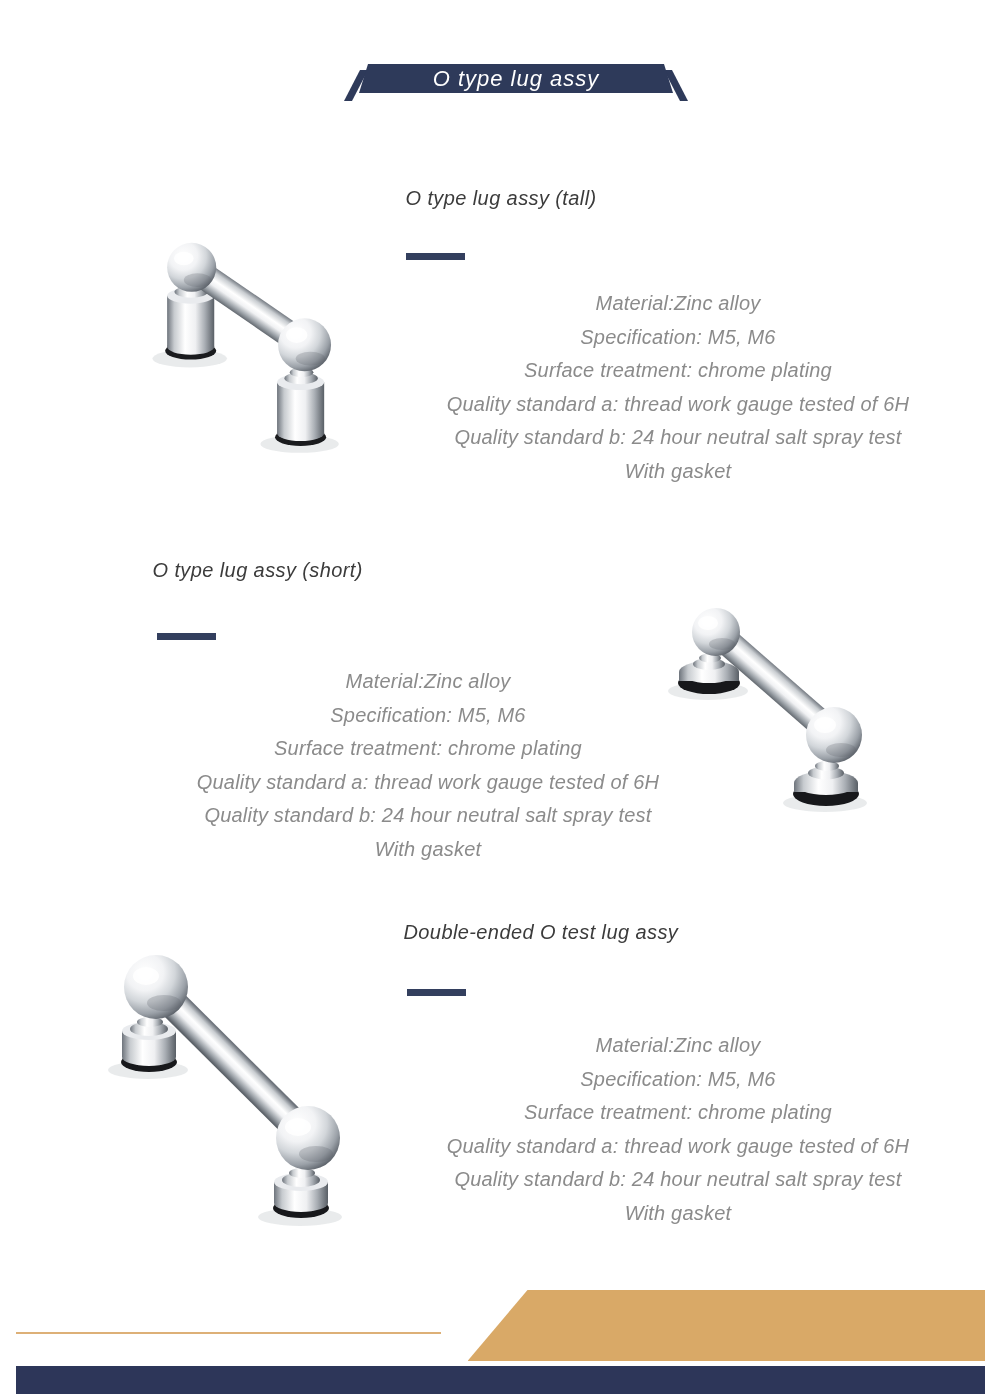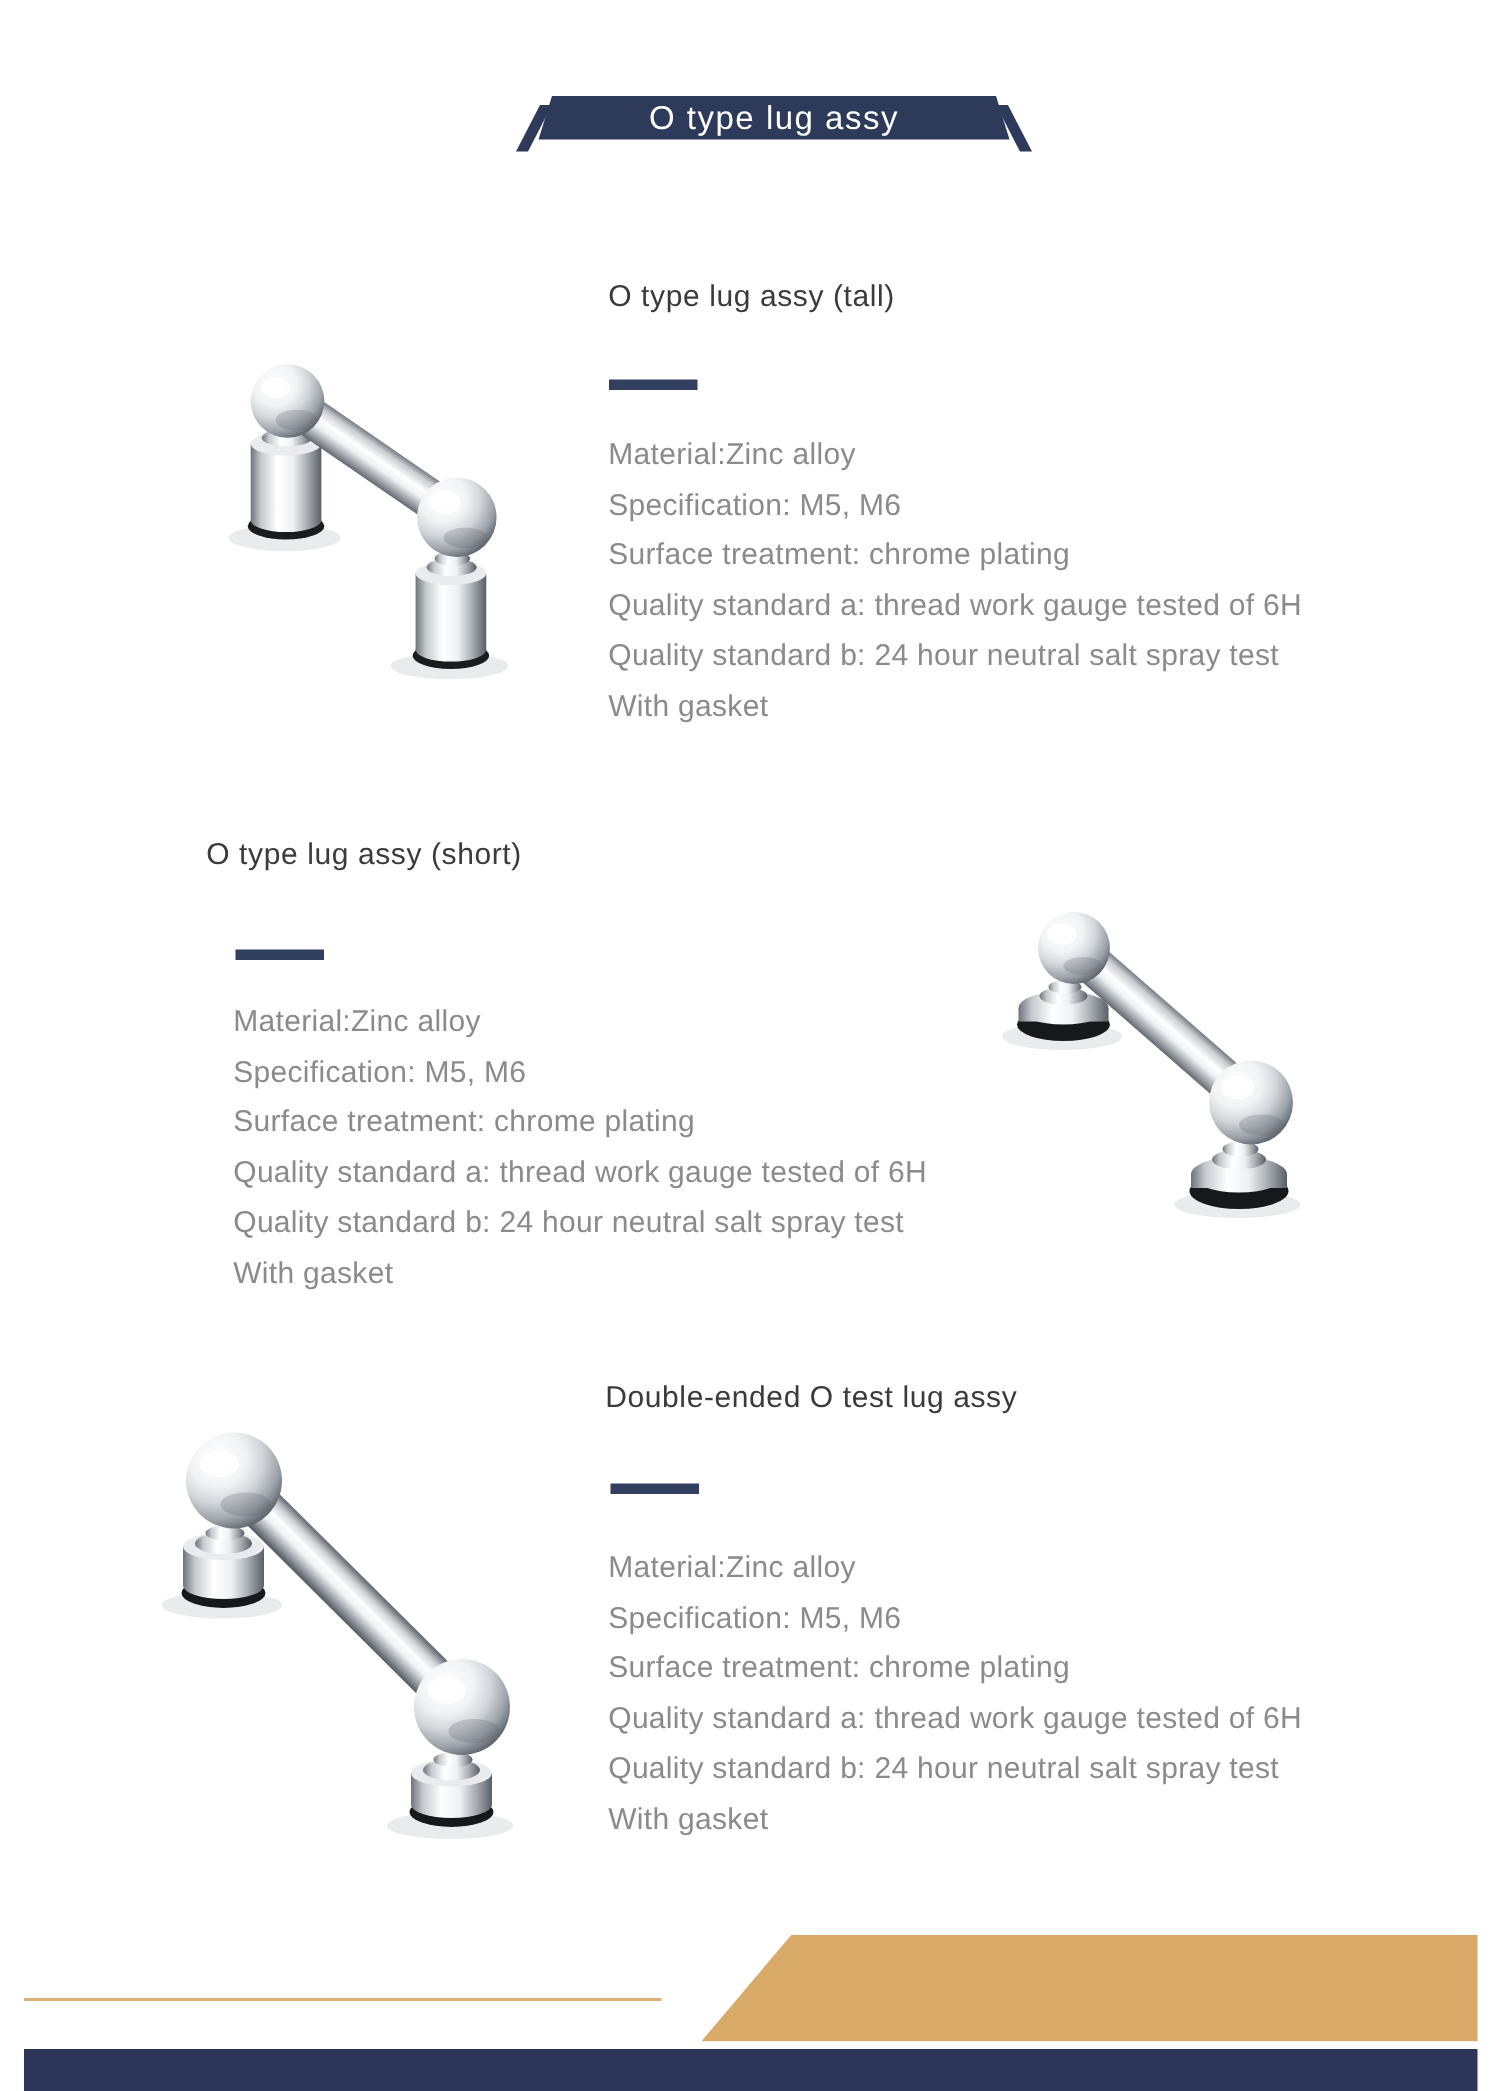--- a/index.html
+++ b/index.html
@@ -1,28 +1,29 @@
 <!DOCTYPE html>
 <html><head>
 <meta charset="utf-8">
 <style>
   html,body{margin:0;padding:0;background:#ffffff;}
   .page{
     position:relative;width:969px;height:1394px;margin:0 auto;
     background:#ffffff;overflow:hidden;
     font-family:"Liberation Sans","DejaVu Sans",sans-serif;
+    font-style:italic;
   }
   .abs{position:absolute;}
   .banner-svg{left:318px;top:58px;}
   .section-title{
     font-size:20px;color:#3b3b3b;letter-spacing:.4px;line-height:34px;
     white-space:nowrap;font-weight:400;
   }
   .divider-bar{width:59px;height:7px;background:#333f5e;}
-  .spec-list{width:545px;}
+  .spec-list{width:545px;text-align:center;}
   .spec-list p{
     margin:0;font-size:20px;line-height:33.5px;color:#8b8b8b;
     letter-spacing:.2px;white-space:nowrap;
   }
   .footer-line{left:0;top:1332px;width:425px;height:2px;background:#ddb077;}
   .footer-band{
     left:452px;top:1290px;width:548px;height:71px;background:#d9a967;
     clip-path:polygon(60px 0,100% 0,100% 100%,0 100%);
   }
   .footer-bar{left:0;top:1366px;width:1000px;height:28px;background:#2d3659;}
@@ -99,21 +100,21 @@
   <div class="abs divider-bar" style="left:390px;top:253px;"></div>
   <div class="abs spec-list" style="left:390px;top:287px;">
     <p>Material:Zinc alloy</p>
     <p>Specification: M5, M6</p>
     <p>Surface treatment: chrome plating</p>
     <p>Quality standard a: thread work gauge tested of 6H</p>
     <p>Quality standard b: 24 hour neutral salt spray test</p>
     <p>With gasket</p>
   </div>
 
-  <div class="abs section-title" style="left:122px;top:553px;">O type lug assy (short)</div>
+  <div class="abs section-title" style="left:137px;top:553px;">O type lug assy (short)</div>
   <div class="abs divider-bar" style="left:141px;top:633px;"></div>
   <div class="abs spec-list" style="left:140px;top:665px;">
     <p>Material:Zinc alloy</p>
     <p>Specification: M5, M6</p>
     <p>Surface treatment: chrome plating</p>
     <p>Quality standard a: thread work gauge tested of 6H</p>
     <p>Quality standard b: 24 hour neutral salt spray test</p>
     <p>With gasket</p>
   </div>
 

